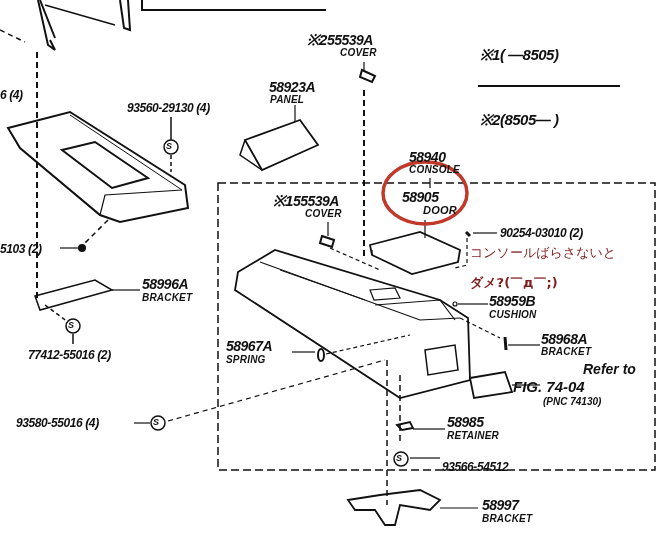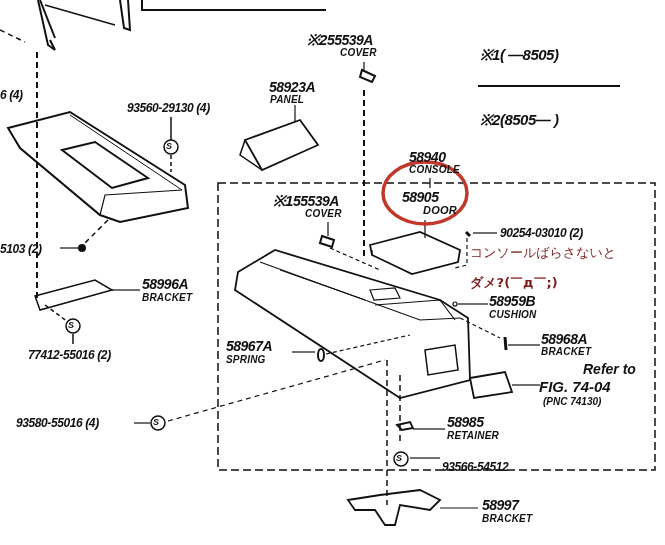--- a/index.html
+++ b/index.html
@@ -160,21 +160,21 @@
 <div class="lbl pn" style="left:489px;top:294px;">58959B</div>
 <div class="lbl nm" style="left:489px;top:310px;">CUSHION</div>
 
 <div class="lbl pn" style="left:226px;top:339px;">58967A</div>
 <div class="lbl nm" style="left:226px;top:355px;">SPRING</div>
 
 <div class="lbl pn" style="left:541px;top:332px;">58968A</div>
 <div class="lbl nm" style="left:541px;top:347px;">BRACKET</div>
 
 <div class="lbl" style="left:543px;top:362px;font-size:14px;padding-left:40px;">Refer to</div>
-<div class="lbl" style="left:539px;top:379px;font-size:15px;">FIG. 74-04</div>
+<div class="lbl" style="left:513px;top:379px;font-size:15px;">FIG. 74-04</div>
 <div class="lbl" style="left:543px;top:397px;font-size:10px;">(PNC 74130)</div>
 
 <div class="lbl pnsm" style="left:16px;top:417px;">93580-55016 (4)</div>
 <div class="lbl nm" style="left:153px;top:418px;font-size:9px;">S</div>
 
 <div class="lbl pn" style="left:447px;top:415px;">58985</div>
 <div class="lbl nm" style="left:447px;top:431px;">RETAINER</div>
 
 <div class="lbl nm" style="left:396px;top:454px;font-size:9px;">S</div>
 <div class="lbl pnsm" style="left:442px;top:451px;margin-top:10px;">93566-54512</div>

